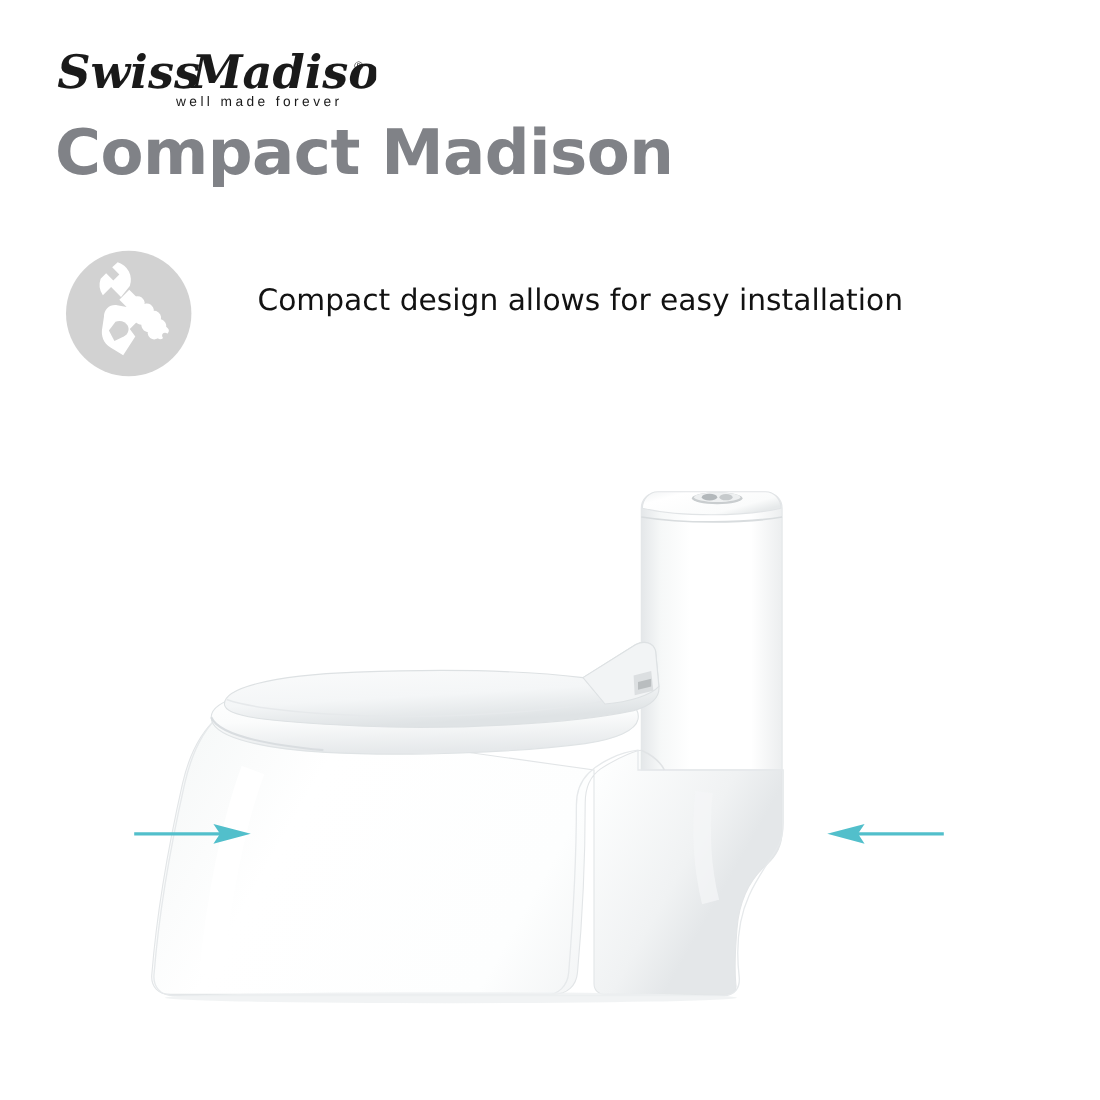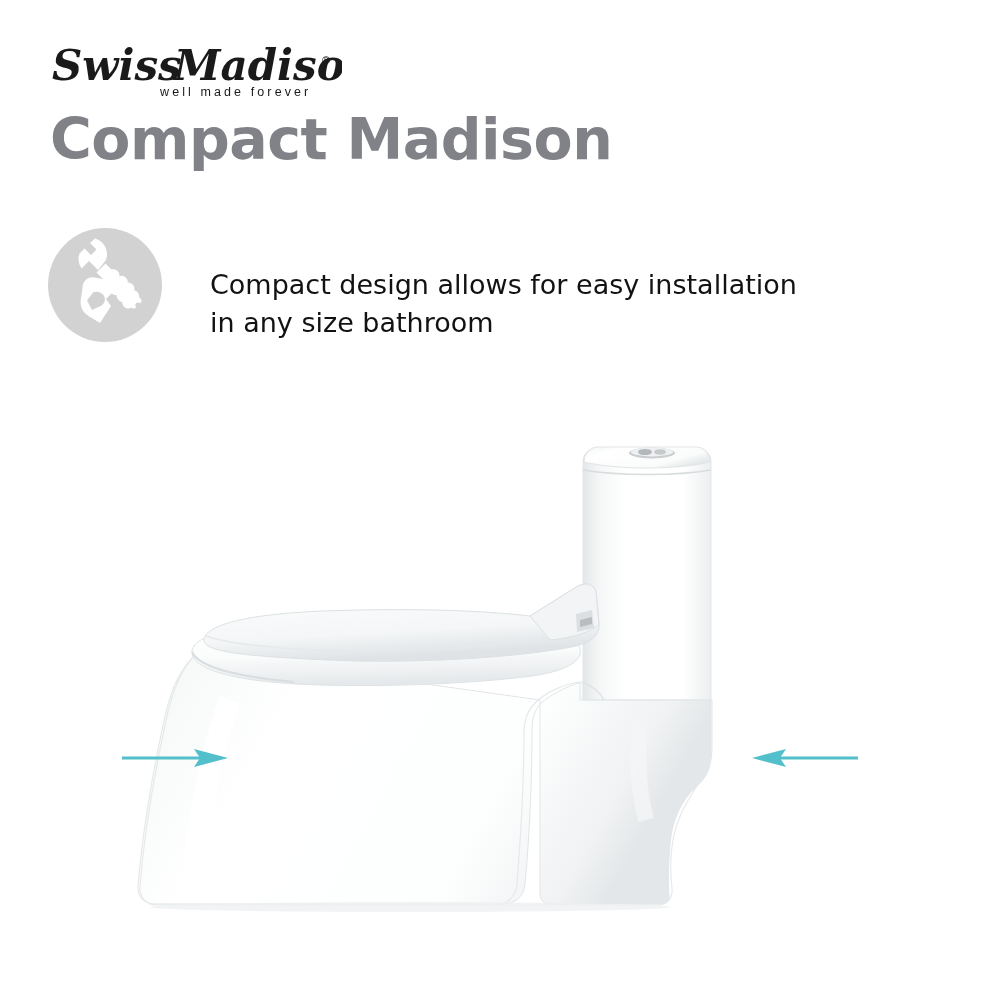--- a/index.html
+++ b/index.html
@@ -57,25 +57,26 @@
     font-size: 57px;
     line-height: 66px;
     letter-spacing: -0.5px;
     color: #808287;
     white-space: nowrap;
   }
 
   
   #feature-row {
     position: absolute;
-    left: 48px;
+    left: 60px;
     top: 228px;
     width: 840px;
     display: flex;
-    align-items: flex-end;
+    align-items: flex-start;
+    gap: 12px;
   }
   #feature-icon-badge {
     flex: 0 0 auto;
     width: 114px;
     height: 114px;
     border-radius: 50%;
     background: #d2d2d2;
     position: relative;
   }
   #feature-icon-badge svg {
@@ -150,21 +151,20 @@
           <path d="M34.5 60 C34.5 53 40 48.5 46.5 49.5 L60 52 L65.5 63.5 L58 71 L63 78 L52 95 L40.5 88 C34 84 31.5 77 33 70 Z"></path>
 
           <path d="M45 64.5 C49.5 62.5 54 64.5 56 68 C58 71.5 56.5 76 52.5 78 L44 82 L39 72.5 Z" fill="#d2d2d2"></path>
         </g>
       </svg>
     </div>
 
     <p id="feature-text">
       <span>Compact design allows for easy installation</span>
       <br>
-      <span>in any size bathroom</span>
     </p>
   </div>
 
   <div id="product-figure">
     <svg width="840" height="560" viewBox="0 0 840 560" xmlns="http://www.w3.org/2000/svg">
       <defs>
         <linearGradient id="tankShade" x1="0" y1="0" x2="1" y2="0">
           <stop offset="0%" stop-color="#e4e7e9"></stop>
           <stop offset="14%" stop-color="#f6f8f8"></stop>
           <stop offset="35%" stop-color="#ffffff"></stop>

